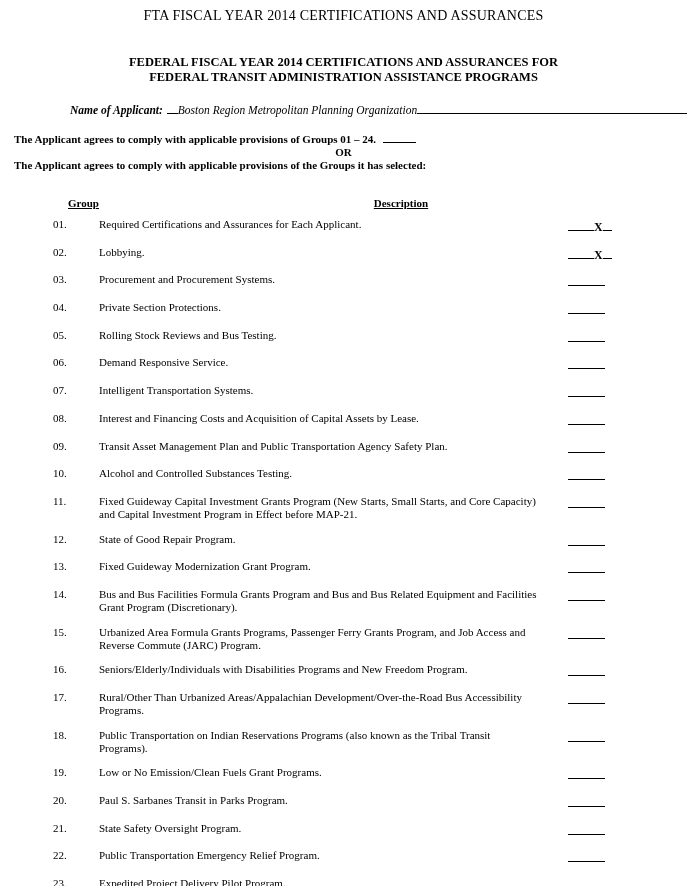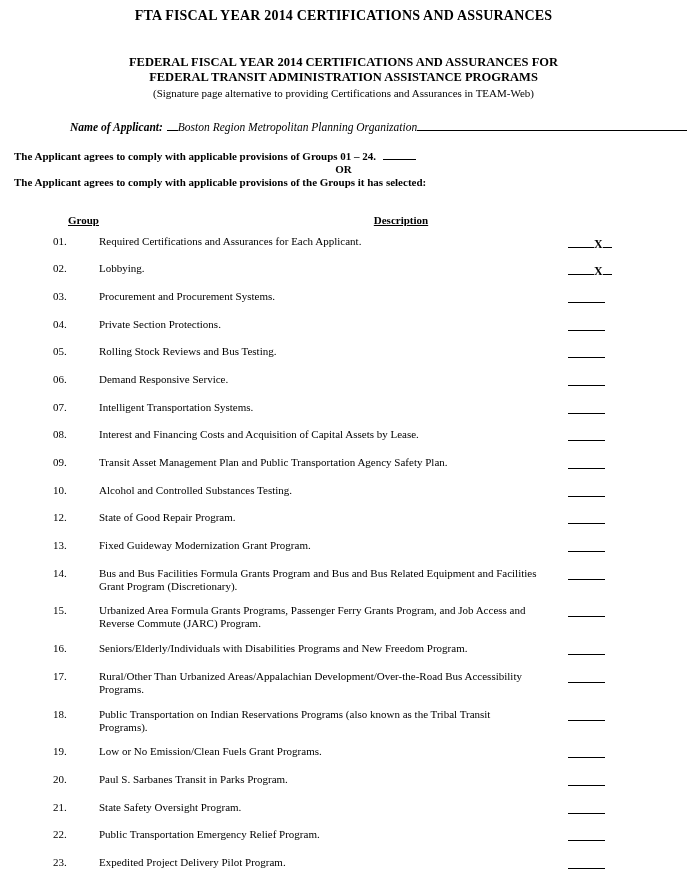--- a/index.html
+++ b/index.html
@@ -9,21 +9,21 @@
     height: 886px;
     background: #ffffff;
     color: #000000;
     font-family: "Liberation Serif", "DejaVu Serif", serif;
     font-size: 11px;
     overflow: hidden;
     box-sizing: border-box;
   }
   .doc-title {
     text-align: center;
-    font-weight: bold;
+    font-weight: normal;
     font-size: 14px;
     padding-top: 8px;
     letter-spacing: 0.2px;
   }
   .heading-block {
     margin-top: 31px;
     text-align: center;
     font-weight: bold;
     font-size: 12.5px;
     line-height: 14.5px;
@@ -102,21 +102,20 @@
 </head>
 <body>
 
 <div class="page">
 
   <div class="doc-title">FTA FISCAL YEAR 2014 CERTIFICATIONS AND ASSURANCES</div>
 
   <div class="heading-block">
     <div>FEDERAL FISCAL YEAR 2014 CERTIFICATIONS AND ASSURANCES FOR</div>
     <div>FEDERAL TRANSIT ADMINISTRATION ASSISTANCE PROGRAMS</div>
-    <div class="subtitle">(Signature page alternative to providing Certifications and Assurances in TEAM-Web)</div>
   </div>
 
   <div class="name-row">
     <span class="label">Name of Applicant:</span>
     <span class="prefix-seg"></span>
     <span class="value">Boston Region Metropolitan Planning Organization</span>
     <span class="filler-seg"></span>
   </div>
 
   <div class="agreement">
@@ -176,20 +175,25 @@
         <span class="num">09.</span>
         <span class="desc">Transit Asset Management Plan and Public Transportation Agency Safety Plan.</span>
         <span class="line-cell"><span class="seg" style="width: 37px;"></span></span>
       </div>
       <div class="row">
         <span class="num">10.</span>
         <span class="desc">Alcohol and Controlled Substances Testing.</span>
         <span class="line-cell"><span class="seg" style="width: 37px;"></span></span>
       </div>
       <div class="row">
+        <span class="num">11.</span>
+        <span class="desc">Fixed Guideway Capital Investment Grants Program (New Starts, Small Starts, and Core Capacity) and Capital Investment Program in Effect before MAP-21.</span>
+        <span class="line-cell"><span class="seg" style="width: 37px;"></span></span>
+      </div>
+      <div class="row">
         <span class="num">12.</span>
         <span class="desc">State of Good Repair Program.</span>
         <span class="line-cell"><span class="seg" style="width: 37px;"></span></span>
       </div>
       <div class="row">
         <span class="num">13.</span>
         <span class="desc">Fixed Guideway Modernization Grant Program.</span>
         <span class="line-cell"><span class="seg" style="width: 37px;"></span></span>
       </div>
       <div class="row">

